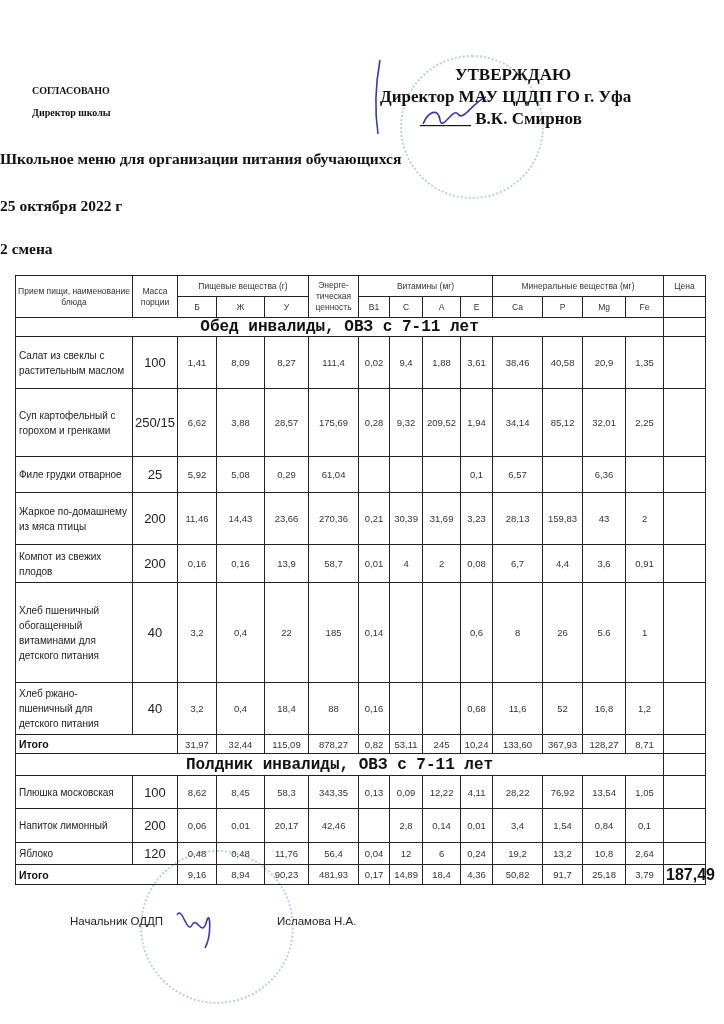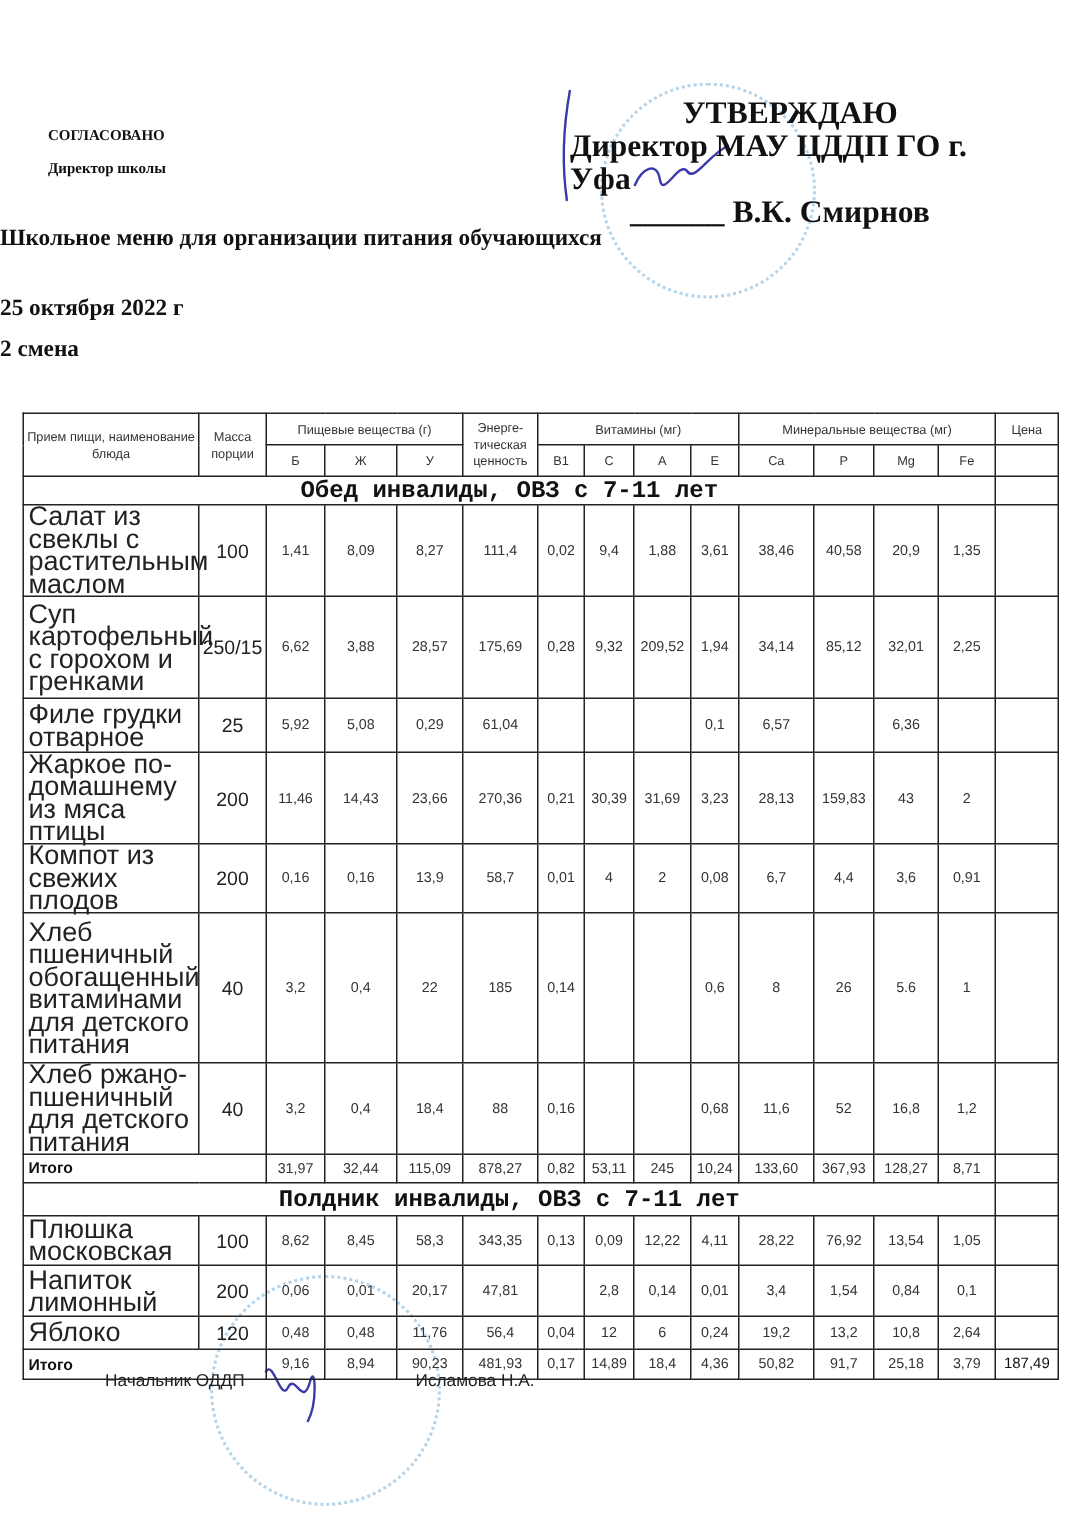--- a/index.html
+++ b/index.html
@@ -1,31 +1,31 @@
 <!DOCTYPE html>
 <html><head>
 <meta charset="utf-8">
 <style>
   html, body { margin:0; padding:0; background:#ffffff; }
   body { width:724px; height:1024px; position:relative; overflow:hidden; font-family:"Liberation Sans", sans-serif; color:#111; }
   .serif { font-family:"Liberation Serif", "DejaVu Serif", serif; font-weight:bold; }
   .hdr-left { position:absolute; left:32px; top:80px; font-size:10px; line-height:22px; }
-  .hdr-right { position:absolute; left:380px; top:64px; width:300px; font-size:21px; line-height:22px; }
+  .hdr-right { position:absolute; left:380px; top:64px; width:300px; font-size:17px; line-height:22px; }
   .hdr-right .l1 { padding-left:75px; }
   .title { position:absolute; left:0; width:724px; text-align:left; font-size:15.5px; }
   .stamp { position:absolute; border-radius:50%; border:2px dotted rgba(90,160,210,0.45); }
   .sig { position:absolute; }
   table.menu { position:absolute; left:15px; top:275px; border-collapse:collapse; table-layout:fixed; width:690px; }
   table.menu td { border:1px solid #222; padding:0 2px; text-align:center; vertical-align:middle; font-size:9.5px; color:#333; }
-  table.menu td.name { text-align:left; font-size:18px; line-height:15px; color:#222; padding-left:3px; }
+  table.menu td.name { text-align:left; font-size:10px; line-height:15px; color:#222; padding-left:3px; }
   table.menu td.mass { font-size:13px; color:#222; }
   table.menu td.th { font-size:8.5px; color:#333; line-height:11px; }
   table.menu td.section { font-family:Liberation Mono, monospace; font-weight:bold; font-size:16px; color:#111; }
   table.menu td.total-label { text-align:left; font-weight:bold; font-size:10.5px; color:#111; padding-left:3px; }
-  table.menu td.price-total { font-weight:normal; font-size:10px; color:#111; }
+  table.menu td.price-total { font-weight:bold; font-size:16px; color:#111; }
   .footer { position:absolute; left:70px; top:915px; font-size:11.5px; color:#222; }
   .footer .name2 { position:absolute; left:175px; top:0; white-space:nowrap;padding-left:32px; }
 </style>
 </head>
 <body>
 
 <div class="stamp" style="left:400px;top:55px;width:140px;height:140px;"></div>
 <div class="stamp" style="left:140px;top:850px;width:150px;height:150px;"></div>
 <svg class="sig" width="140" height="90" style="left:368px;top:52px;">
   <path d="M12 8 C 8 30, 6 55, 10 82" stroke="#3a3aa8" stroke-width="1.6" fill="none"></path>
@@ -40,21 +40,21 @@
   <div>Директор школы</div>
 </div>
 <div class="hdr-right serif">
   <div class="l1">УТВЕРЖДАЮ</div>
   <div>Директор МАУ ЦДДП ГО г. Уфа</div>
   <div class="l2" style="padding-left:40px;">______ В.К. Смирнов</div>
 </div>
 
 <div class="title serif" style="top:150px;">Школьное меню для организации питания обучающихся</div>
 <div class="title serif" style="top:197px;">25 октября 2022 г</div>
-<div class="title serif" style="top:224px;">2 смена</div>
+<div class="title serif" style="top:240px;">2 смена</div>
 
 <table class="menu">
   <colgroup>
     <col style="width:117px">
       <col style="width:45px">
       <col style="width:39px">
       <col style="width:48px">
       <col style="width:44px">
       <col style="width:50px">
     <col style="width:31px">
@@ -254,21 +254,21 @@
         <td>13,54</td>
         <td>1,05</td>
         <td></td>
       </tr>
       <tr style="height:34px;">
         <td class="name">Напиток лимонный</td>
         <td class="mass">200</td>
         <td>0,06</td>
         <td>0,01</td>
         <td>20,17</td>
-        <td>47,81</td>
+        <td>42,46</td>
         <td></td>
         <td>2,8</td>
         <td>0,14</td>
         <td>0,01</td>
         <td>3,4</td>
         <td>1,54</td>
         <td>0,84</td>
         <td>0,1</td>
         <td></td>
       </tr>

